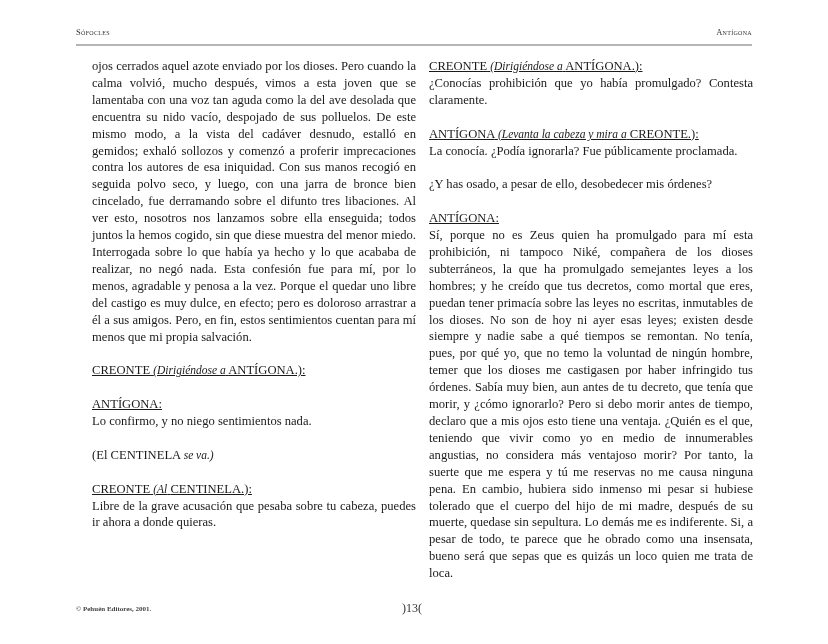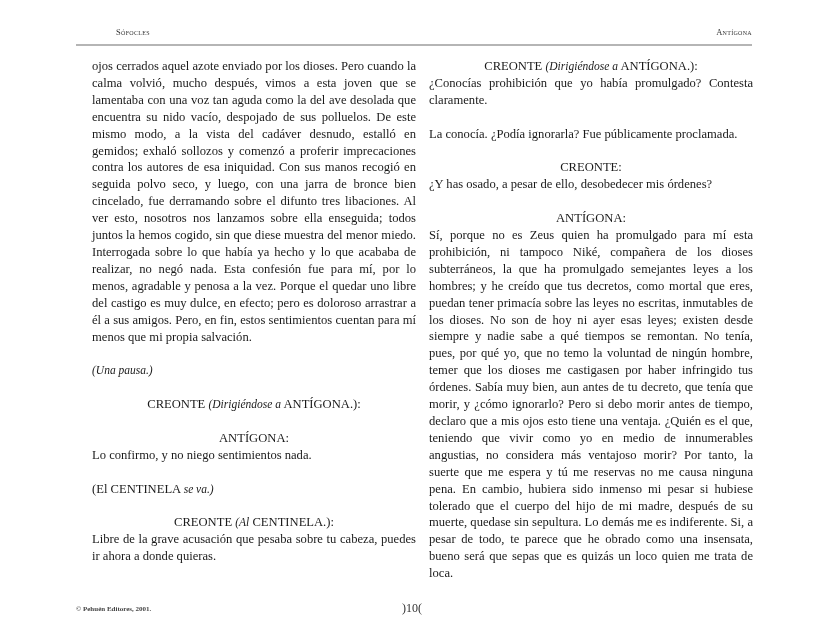--- a/index.html
+++ b/index.html
@@ -1,42 +1,41 @@
 <!DOCTYPE html>
 <html><head>
 <meta charset="utf-8">
 <style>
   html, body { margin:0; padding:0; background:#ffffff; }
   body { width:828px; height:644px; position:relative; overflow:hidden;
          font-family:"Liberation Serif","DejaVu Serif",serif; color:#1a1a1a; }
   .running-head { position:absolute; top:27px; font-size:8.5px; letter-spacing:0.3px;
                   font-variant:small-caps; color:#333; }
-  .rh-left { left:76px;margin-left:40px; }
+  .rh-left { left:76px; }
   .rh-right { right:76px; }
   .head-rule { position:absolute; top:44px; left:76px; width:676px; height:2px; background:#b5b5b5; }
   .col { position:absolute; top:58px; width:324px; font-size:12.6px; line-height:16.9px;
          text-align:justify; }
   .col-left { left:92px; }
   .col-right { left:429px; }
   .col p { margin:0 0 16.9px 0; }
-  .speaker { display:block; text-align:center; }
+  .speaker { display:block; text-align:left;text-decoration:underline; }
   .stage { font-style:italic; font-size:11.5px; }
   .footer-copy { position:absolute; left:76px; top:605px; font-size:7px; color:#444;font-weight:bold; }
   .footer-page { position:absolute; left:402px; top:601px; font-size:12px; color:#333; }
 </style>
 </head>
 <body>
 
 <div class="running-head rh-left">Sófocles</div>
 <div class="running-head rh-right">Antígona</div>
 <div class="head-rule"></div>
 
 <div class="col col-left">
   <p>ojos cerrados aquel azote enviado por los dioses. Pero cuando la calma volvió, mucho después, vimos a esta joven que se lamentaba con una voz tan aguda como la del ave desolada que  encuentra su nido vacío, despojado de sus polluelos. De este mismo modo, a la vista del cadáver desnudo, estalló en gemidos; exhaló sollozos y comenzó a proferir imprecaciones contra los autores de esa iniquidad. Con sus manos recogió en seguida polvo seco, y luego, con una jarra de bronce bien cincelado, fue derramando sobre el difunto tres libaciones. Al ver esto, nosotros nos lanzamos sobre ella enseguida; todos juntos la hemos cogido, sin que diese muestra del menor miedo. Interrogada sobre lo que había ya hecho y lo que acababa de realizar, no negó nada. Esta confesión fue para mí, por lo menos, agradable y penosa a la vez. Porque el quedar uno libre del castigo es muy dulce, en efecto; pero es doloroso arrastrar a él a sus amigos. Pero, en fin, estos sentimientos cuentan para mí menos que  mi propia salvación.</p>
-  <p><span class="stage">(Una pausa.)</span></p>
 
   <p>
     <span class="speaker"><span>CREONTE</span> <span class="stage">(Dirigiéndose a</span> <span>ANTÍGONA.):</span></span>
   </p>
 
   <p>
     <span class="speaker">ANTÍGONA:</span>
     <span>Lo confirmo, y no niego sentimientos nada.</span>
   </p>
 
@@ -48,28 +47,28 @@
   </p>
 </div>
 
 <div class="col col-right">
   <p>
     <span class="speaker"><span>CREONTE</span> <span class="stage">(Dirigiéndose a</span> <span>ANTÍGONA.):</span></span>
     <span>¿Conocías prohibición que yo había promulgado? Contesta claramente.</span>
   </p>
 
   <p>
+    <span class="speaker"><span>ANTÍGONA</span> <span class="stage">(Levanta la cabeza y mira a</span> <span>CREONTE.):</span></span>
     <span>La conocía. ¿Podía ignorarla?  Fue públicamente proclamada.</span>
   </p>
 
   <p>
-    <span class="speaker">CREONTE:</span>
     <span>¿Y has osado, a pesar de ello, desobedecer mis órdenes?</span>
   </p>
 
   <p>
     <span class="speaker">ANTÍGONA:</span>
     <span>Sí, porque no es Zeus quien ha promulgado para mí esta prohibición, ni tampoco Niké, compañera de los dioses subterráneos, la que ha promulgado semejantes leyes a los hombres; y he creído que tus decretos, como mortal que eres, puedan tener primacía sobre las leyes no escritas, inmutables de los dioses. No son de hoy ni ayer esas leyes; existen desde siempre y nadie sabe a qué tiempos se remontan. No tenía, pues, por qué yo, que no temo la voluntad de ningún hombre, temer que los dioses me castigasen por haber infringido tus órdenes. Sabía muy bien, aun antes de tu decreto, que tenía que morir, y ¿cómo ignorarlo? Pero si debo morir antes de tiempo, declaro que a mis ojos esto tiene una ventaja. ¿Quién es el que, teniendo que vivir como yo en medio de innumerables angustias, no considera más ventajoso morir? Por tanto, la suerte que me espera y tú me reservas no me causa ninguna pena. En cambio, hubiera sido inmenso mi pesar si hubiese tolerado que el cuerpo del hijo de mi madre, después de su muerte, quedase sin sepultura.  Lo demás me es indiferente. Si, a pesar de todo, te parece que he obrado como una insensata, bueno será que sepas que es quizás un loco quien me trata de loca.</span>
   </p>
 </div>
 
 <div class="footer-copy">© Pehuén Editores, 2001.</div>
-<div class="footer-page">)10(</div>
+<div class="footer-page">)13(</div>
 
 </body></html>

